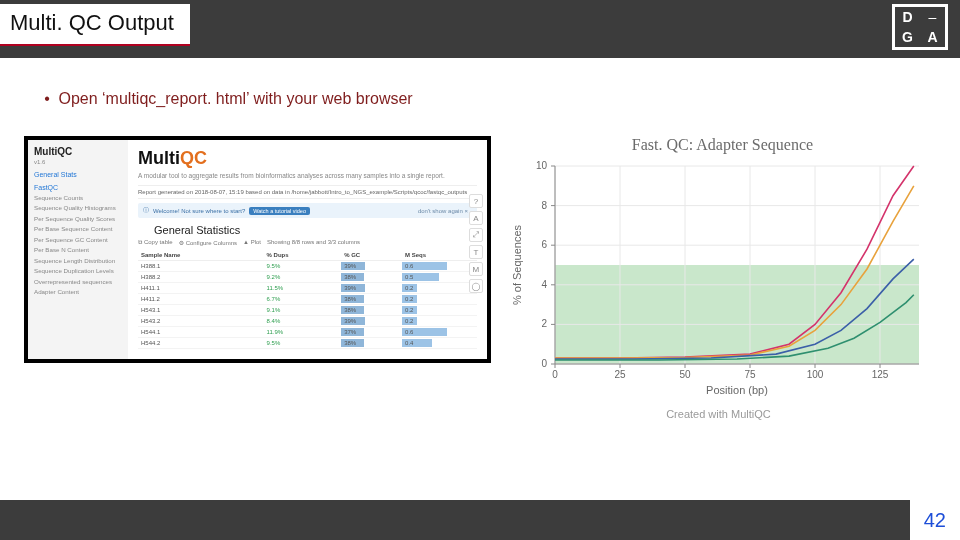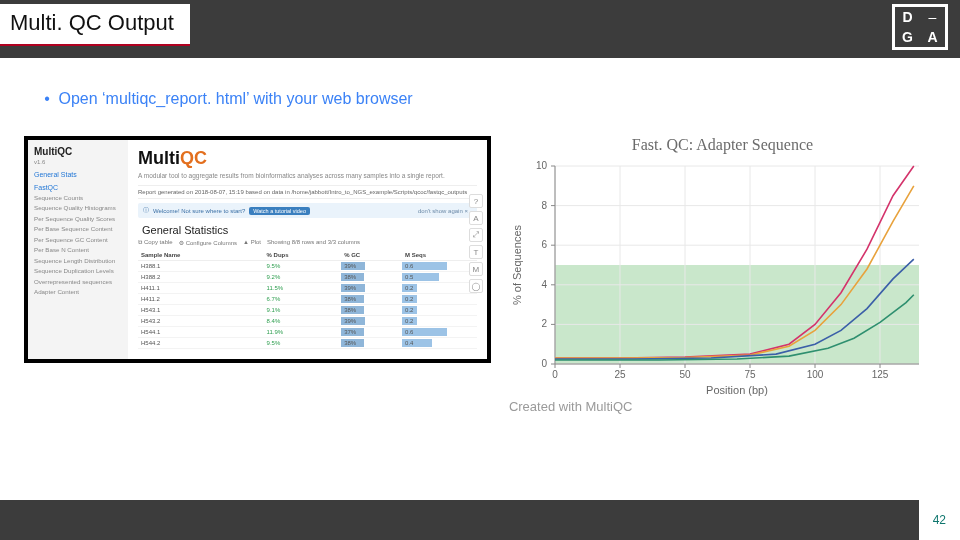--- a/index.html
+++ b/index.html
@@ -31,21 +31,21 @@
     grid-template-columns: 1fr 1fr;
     grid-template-rows: 1fr 1fr;
     font-size: 14px; font-weight: 600;
     color: #fff;
   }
   .titlebar .logo span { display:flex; align-items:center; justify-content:center; }
   .titlebar .logo .dash { font-weight: 400; }
 
   
   .body-area { padding: 32px 40px 0 40px; }
-  .bullet { font-size: 16px; color: #3b82f6; }
+  .bullet { font-size: 16px; color: #7f1d1d; }
   .bullet .dot { display:inline-block; width: 14px; text-align:center; }
 
   
   .figrow {
     display: flex;
     gap: 18px;
     padding: 28px 24px 0 24px;
     align-items: flex-start;
   }
 
@@ -79,21 +79,21 @@
   .mqc-main .logo-big .q { color:#e36f1e; }
   .mqc-main .tagline { color:#888; margin: 3px 0 6px 0; font-size:6.5px; }
   .mqc-main .genline { color:#666; font-size:6px; border-top:1px solid #eee; border-bottom:1px solid #eee; padding:3px 0; margin-bottom:4px;}
   .mqc-main .welcome {
     background:#eaf3fb; color:#3a6fa5; font-size:6px;
     padding:3px 5px; border-radius:2px; display:flex; align-items:center; gap:4px;
     margin-bottom:6px;
   }
   .mqc-main .welcome .btn { background:#3a7fbf; color:#fff; padding:1px 4px; border-radius:2px; font-size:5.5px;}
   .mqc-main .welcome .x { margin-left:auto; color:#6c8aa8; font-size:6px; padding:0 4px; cursor:default;}
-  .mqc-main .gs-head { font-size: 11px; color:#222; margin: 4px 0 3px 4px; }
+  .mqc-main .gs-head { font-size: 11px; color:#222; margin: 4px 0 3px 16px; }
   .mqc-main .gs-tools { color:#777; font-size:6px; margin-bottom:4px; display:flex; gap:6px; flex-wrap:wrap;}
   .mqc-main .gs-tools span { white-space:nowrap; }
   .mqc-table { width:100%; border-collapse: collapse; font-size:6px; }
   .mqc-table th { text-align:left; color:#444; font-weight:600; padding:2px 3px; border-bottom:1px solid #eee;}
   .mqc-table td { padding:2px 3px; border-bottom:1px solid #f3f3f3; color:#555;}
   .mqc-table .bar-cell { position:relative; height:10px; }
   .mqc-table .bar { position:absolute; left:0; top:1px; bottom:1px; background:#8fb6d9; }
   .mqc-table .bar.gc { background:#8fb6d9; }
   .mqc-table .bar.ms { background:#9cc3e6; }
   .mqc-table .dups { color:#2e9e4f; }
@@ -105,30 +105,30 @@
     width:14px; height:14px; border:1px solid #ddd; border-radius:2px;
     font-size:8px; color:#888; display:flex; align-items:center; justify-content:center;
     background:#fff;
   }
 
   
   .chartwrap { width: 430px; }
   .chart-title { text-align:center; font-size: 16px; color:#6b6b6b; margin-bottom:4px; font-family: Georgia, serif;}
   .chartbox { position:relative; width: 420px; height: 240px; }
   .chartbox svg { position:absolute; inset:0; }
-  .chart-credit { text-align:left; font-size:13px; color:#9a9a9a; margin-top:1px; padding-right:8px;}
+  .chart-credit { text-align:center; font-size:11px; color:#9a9a9a; margin-top:10px; padding-right:8px;}
 
   
   .footer {
     position:absolute; left:0; right:0; bottom:0;
     height: 40px; background:#3c3c3c;
     display:flex; align-items:center; justify-content:flex-end;
   }
   .footer .pagechip {
-    background:#fff; color:#0f766e; font-size:12px;
+    background:#fff; color:#1d4ed8; font-size:20px;
     height:100%; display:flex; align-items:center; padding:0 14px;
   }
 </style>
 </head>
 <body>
 
 <div class="titlebar">
   <div class="title-chip">Multi. QC Output</div>
   <div class="logo">
     <span>D</span>

